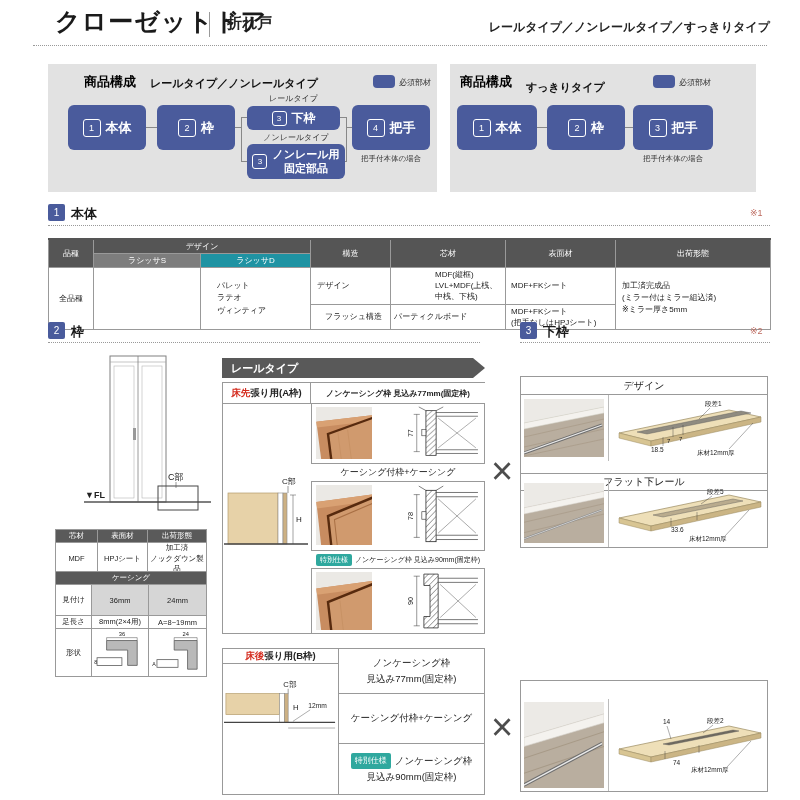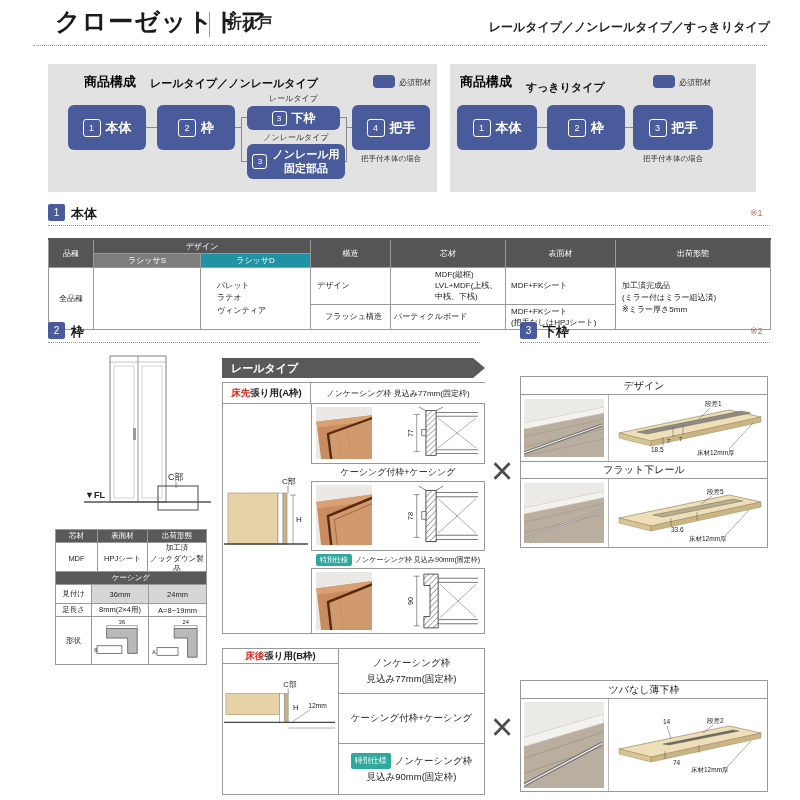--- a/index.html
+++ b/index.html
@@ -234,21 +234,21 @@
     <table class="mini" style="width:151px;">
       <colgroup>
           <col style="width:36px">
           <col style="width:57px">
           <col style="width:58px">
         </colgroup>
       <tbody>
           <tr style="height:13px">
             <td class="mh" colspan="3">ケーシング</td>
           </tr>
-      <tr style="height:19px">
+      <tr style="height:31px">
         <td>見付け</td>
         <td class="gray">36mm</td>
         <td class="gray">24mm</td>
       </tr>
       <tr style="height:13px">
         <td>足長さ</td>
         <td>8mm(2×4用)</td>
         <td>A=8~19mm</td>
       </tr>
       <tr style="height:48px">
@@ -280,21 +280,21 @@
       </table>
   </div>
 
   <div class="banner" style="left:222px;top:358px;width:263px;height:20px;">レールタイプ</div>
 
   <div class="box" style="left:222px;top:382px;width:263px;height:252px;">
     <div class="bx-hd fa-left-hd" style="left:0;top:0;width:88px;height:21px;border-right:1px solid #999;border-bottom:1px solid #999;">
       <span class="red">床先</span>
         <span>張り用(A枠)</span>
     </div>
-    <div class="bx-hd" style="left:88px;top:0;width:174px;height:21px;border-bottom:1px solid #999;">ノンケーシング枠 見込み77mm(固定枠)</div>
+    <div class="bx-hd" style="left:88px;top:0;width:174px;height:21px;border-bottom:1px solid #999;font-weight:bold;">ノンケーシング枠 見込み77mm(固定枠)</div>
 
     <div class="abs" style="left:0;top:21px;width:88px;height:230px;border-right:1px solid #999;">
       <svg width="86" height="92" viewBox="0 0 86 92" style="position:absolute;left:1px;top:70px;">
         <text x="58" y="10" font-size="8" fill="#222">C部</text>
         <line x1="64" y1="12" x2="64" y2="19" stroke="#555" stroke-width="0.6"></line>
         <rect x="4" y="19" width="50" height="51" fill="#e7d2a8" stroke="#b49b6b" stroke-width="0.7"></rect>
         <rect x="54" y="19" width="5" height="51" fill="#fff" stroke="#8a8a8a" stroke-width="0.6"></rect>
         <rect x="59" y="19" width="4" height="51" fill="#cdb183" stroke="#8a8a8a" stroke-width="0.6"></rect>
         <line x1="69" y1="21" x2="69" y2="70" stroke="#444" stroke-width="0.5"></line>
         <line x1="66" y1="21" x2="72" y2="21" stroke="#444" stroke-width="0.5"></line>
@@ -474,21 +474,21 @@
         <line x1="60" y1="30" x2="60" y2="40" stroke="#333" stroke-width="0.4"></line>
         <line x1="70" y1="28" x2="70" y2="38" stroke="#333" stroke-width="0.4"></line>
         <text x="54" y="46" font-size="6" fill="#222">7</text>
         <text x="66" y="44" font-size="6" fill="#222">7</text>
         <line x1="50" y1="40" x2="50" y2="49" stroke="#333" stroke-width="0.4"></line>
         <text x="38" y="55" font-size="6.5" fill="#222">18.5</text>
         <line x1="116" y1="52" x2="140" y2="26" stroke="#333" stroke-width="0.4"></line>
         <text x="84" y="58" font-size="6.5" fill="#222">床材12mm厚</text>
       </svg>
     </div>
-    <div class="bx-hd" style="left:0;top:84px;width:246px;height:18px;border-top:1px solid #999;border-bottom:1px solid #999;font-size:10px;">フラット下レール</div>
+    <div class="bx-hd" style="left:0;top:96px;width:246px;height:18px;border-top:1px solid #999;border-bottom:1px solid #999;font-size:10px;">フラット下レール</div>
     <div class="abs" style="left:0;top:102px;width:246px;height:68px;">
       <div class="abs" style="left:87px;top:0;height:68px;border-left:1px solid #bbb;"></div>
       <svg width="80" height="60" viewBox="0 0 80 58" preserveAspectRatio="none" style="position:absolute;left:3px;top:4px;">
         <rect width="80" height="58" fill="#b9ae9f"></rect>
         <polygon points="0,0 80,0 80,8 0,24" fill="#eceae6"></polygon>
         <polygon points="0,24 80,8 80,14 0,30" fill="#f4f2ee" stroke="#d5d2cb" stroke-width="0.5"></polygon>
         <line x1="0" y1="38" x2="80" y2="20" stroke="#a79a87" stroke-width="0.7"></line>
         <line x1="0" y1="48" x2="80" y2="30" stroke="#a79a87" stroke-width="0.7"></line>
         <line x1="0" y1="54" x2="78" y2="26" stroke="#8a8a8a" stroke-width="2"></line>
         <line x1="0" y1="54" x2="78" y2="26" stroke="#ddd" stroke-width="0.8"></line>
@@ -503,21 +503,20 @@
         <line x1="58" y1="36" x2="58" y2="44" stroke="#333" stroke-width="0.4"></line>
         <line x1="84" y1="30" x2="84" y2="38" stroke="#333" stroke-width="0.4"></line>
         <text x="58" y="50" font-size="6.5" fill="#222">33.6</text>
         <line x1="112" y1="54" x2="136" y2="28" stroke="#333" stroke-width="0.4"></line>
         <text x="76" y="59" font-size="6.5" fill="#222">床材12mm厚</text>
       </svg>
     </div>
   </div>
 
   <div class="box" style="left:520px;top:680px;width:248px;height:112px;">
-    <div class="bx-hd" style="left:0;top:0;width:246px;height:18px;border-bottom:1px solid #999;font-size:10px;">ツバなし薄下枠</div>
     <div class="abs" style="left:0;top:18px;width:246px;height:92px;">
       <div class="abs" style="left:87px;top:0;height:92px;border-left:1px solid #bbb;"></div>
       <svg width="80" height="86" viewBox="0 0 80 58" preserveAspectRatio="none" style="position:absolute;left:3px;top:3px;">
         <rect width="80" height="58" fill="#b9ae9f"></rect>
         <polygon points="0,0 80,0 80,8 0,24" fill="#eceae6"></polygon>
         <polygon points="0,24 80,8 80,14 0,30" fill="#f4f2ee" stroke="#d5d2cb" stroke-width="0.5"></polygon>
         <line x1="0" y1="38" x2="80" y2="20" stroke="#a79a87" stroke-width="0.7"></line>
         <line x1="0" y1="48" x2="80" y2="30" stroke="#a79a87" stroke-width="0.7"></line>
         <line x1="0" y1="56" x2="78" y2="28" stroke="#6e6e6e" stroke-width="2.6"></line>
         <line x1="0" y1="56" x2="78" y2="28" stroke="#e9e9e9" stroke-width="1"></line>

